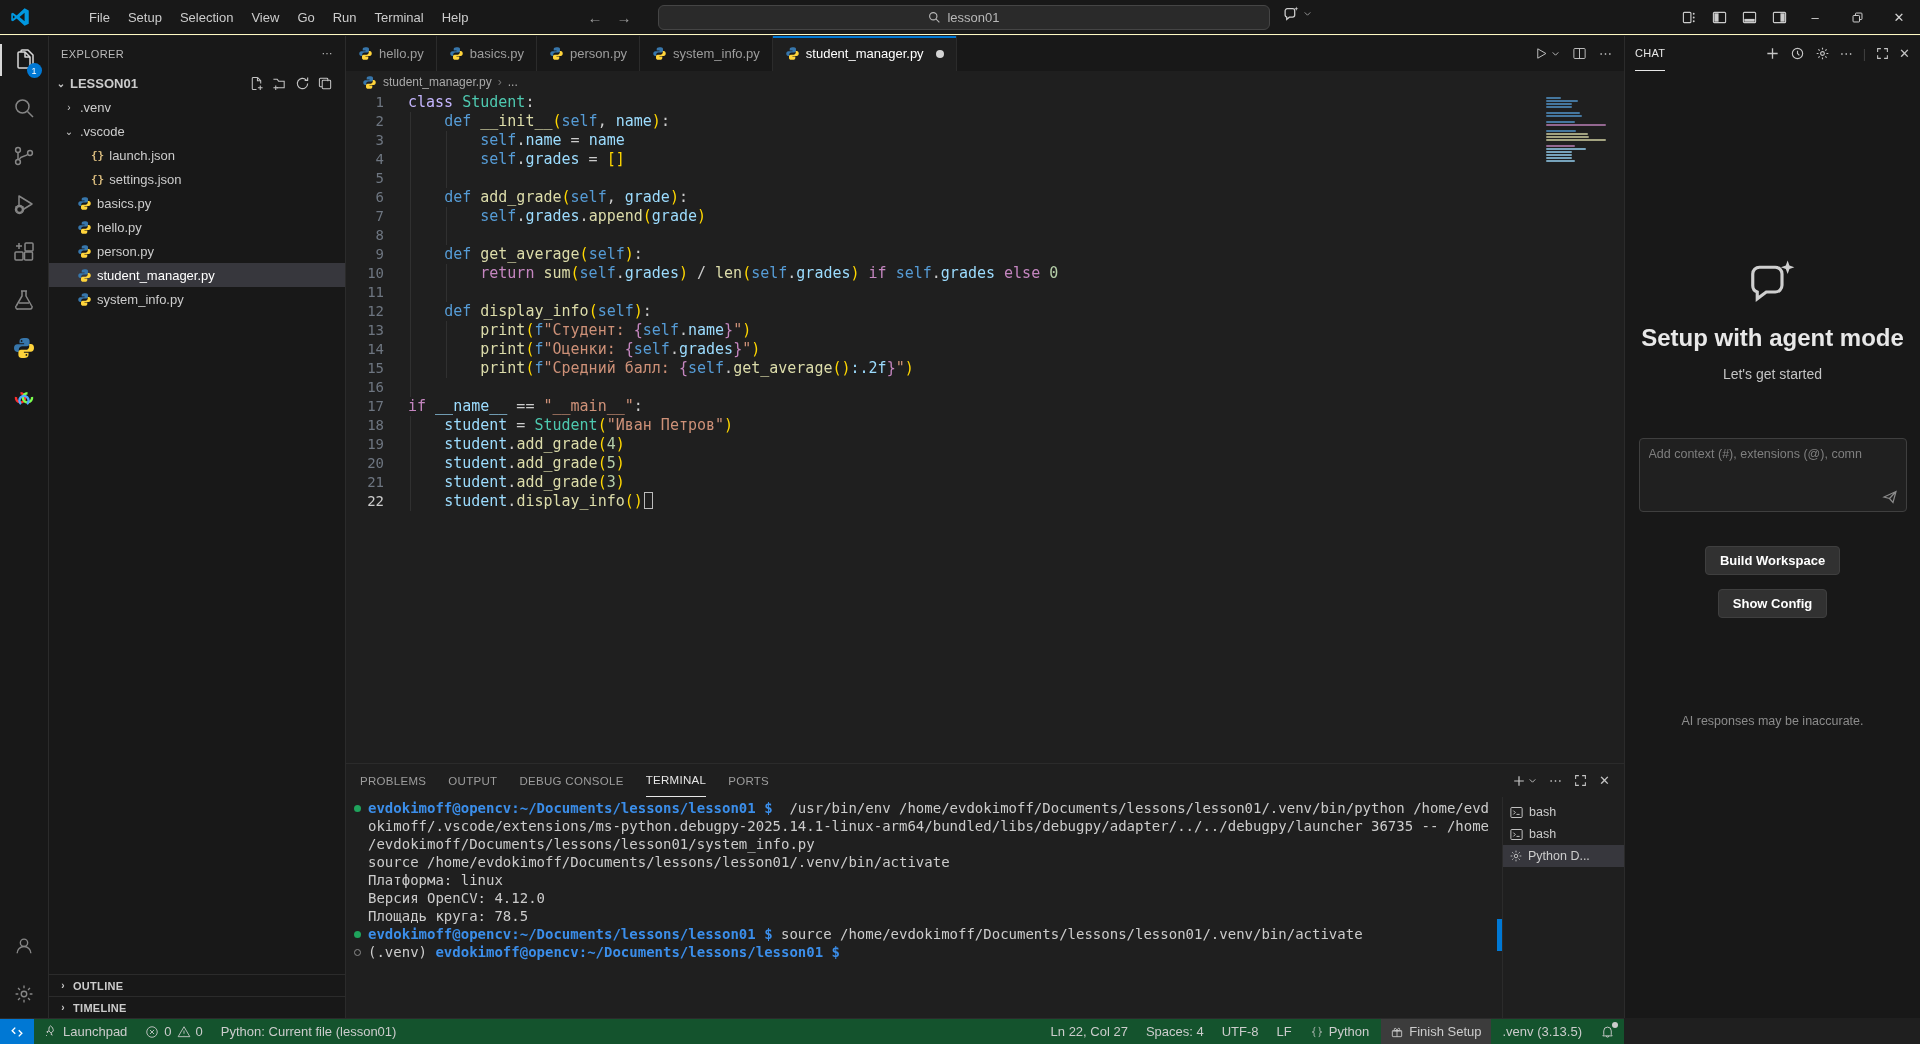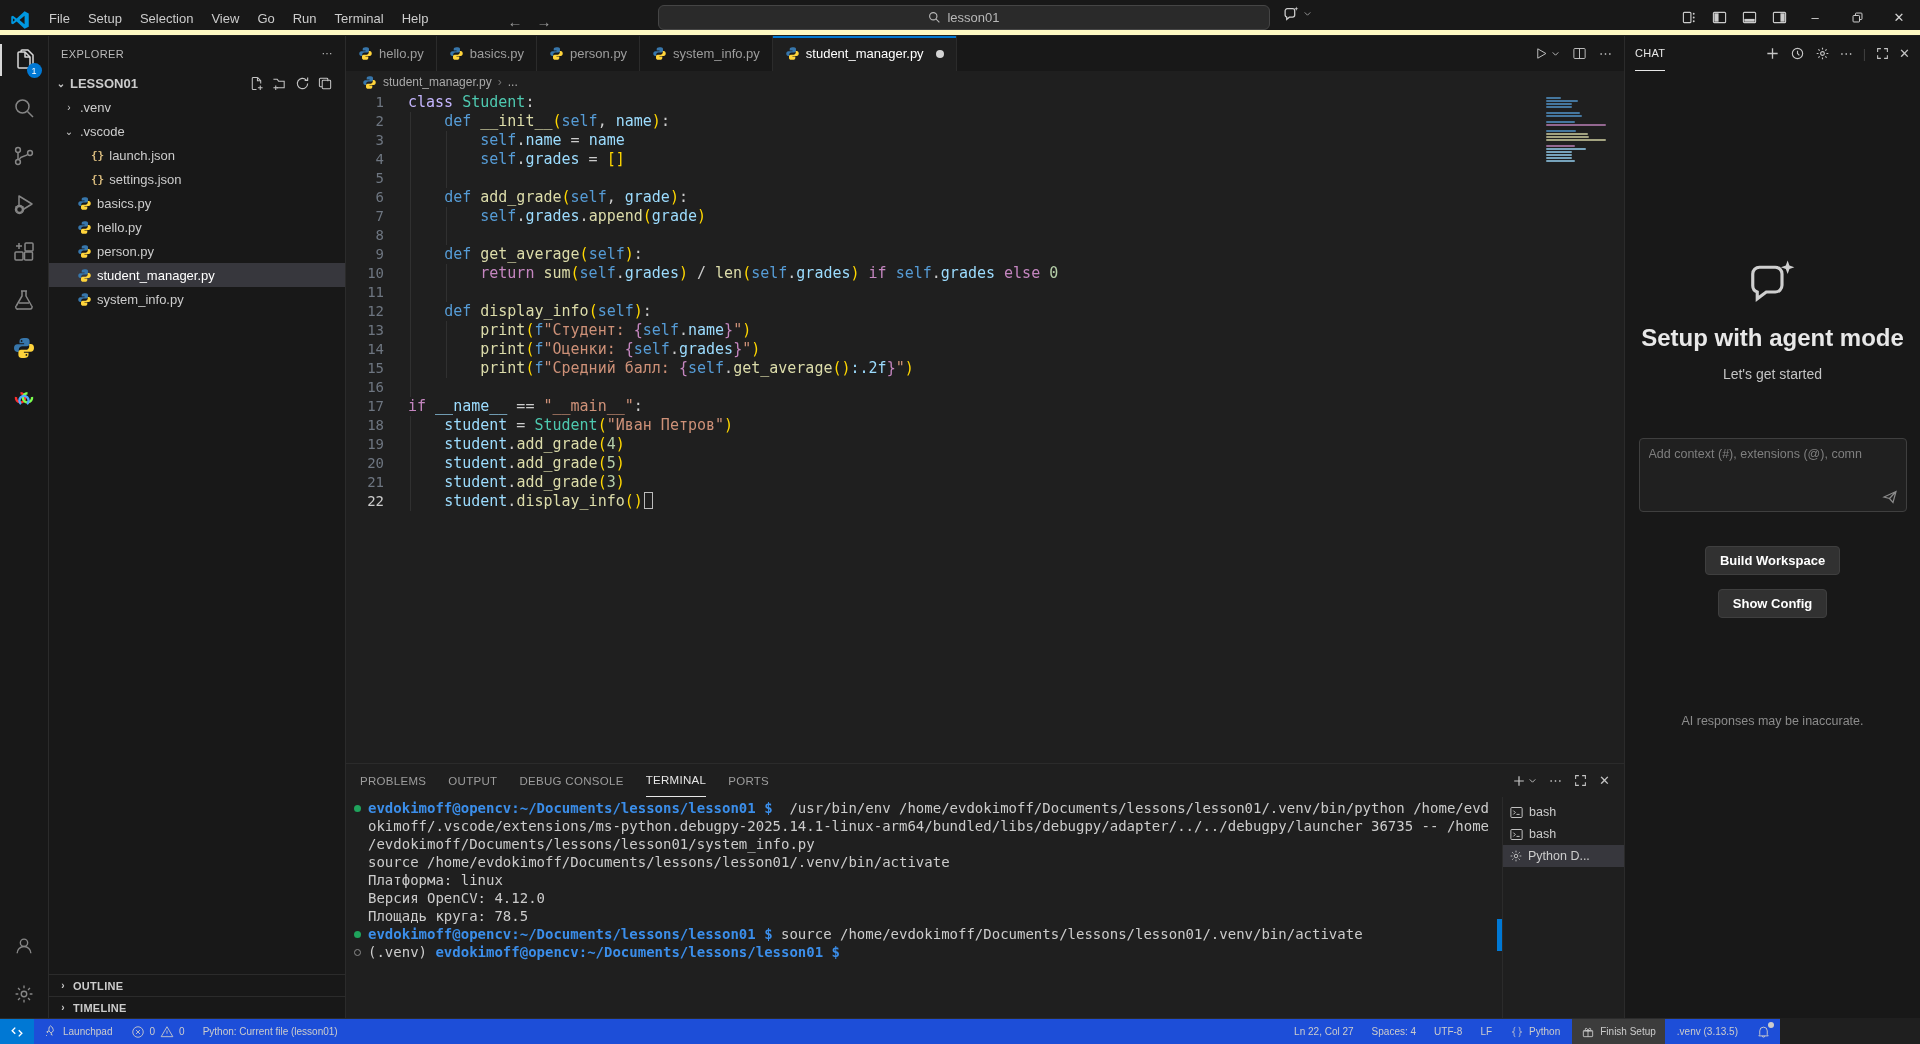--- a/index.html
+++ b/index.html
@@ -1,21 +1,21 @@
 <!DOCTYPE html>
 <html><head>
 <meta charset="utf-8">
 <style>
   * { margin:0; padding:0; box-sizing:border-box; }
   html,body { width:1920px; height:1044px; overflow:hidden; background:#1f1f1f;
     font-family:"Liberation Sans", sans-serif; color:#cccccc; font-size:13px; }
 
   
   #titlebar { position:absolute; top:0; left:0; width:1920px; height:35px;
-    background:#181818; border-bottom:5px solid #fef9c3; display:flex; align-items:flex-end; }
+    background:#181818; border-bottom:1px solid #fef9c3; display:flex; align-items:center;gap:40px; }
   #vscode-logo { width:20px; height:20px; margin:0 10px 0 10px; flex:none; }
   .menu-item { padding:4px 9px; color:#cccccc; font-size:13px; border-radius:5px; cursor:default; }
   #nav-arrows { display:flex; gap:14px; margin-left:70px; color:#9d9d9d; font-size:15px; }
   #command-center { position:absolute; left:658px; top:5px; width:612px; height:25px;
     background:#2a2a2a; border:1px solid #454545; border-radius:6px; display:flex;
     align-items:center; justify-content:center; gap:6px; color:#b8b8b8; font-size:13px; }
   #copilot-btn { position:absolute; left:1283px; top:5px; display:flex; align-items:center; gap:3px; color:#cccccc; }
   #window-icons { position:absolute; right:0; top:0; height:35px; display:flex; align-items:center; }
   .titlebar-icon { width:30px; height:26px; display:flex; align-items:center; justify-content:center; color:#cccccc; }
   .wc { width:42px; height:35px; display:flex; align-items:center; justify-content:center; color:#d4d4d4; }
@@ -106,22 +106,22 @@
   #chat-input { margin-top:56px; width:268px; height:74px; background:#202020; border:1px solid #3f3f3f;
     border-radius:4px; padding:8px 9px; position:relative; cursor:text; }
   #chat-placeholder { color:#7f7f7f; font-size:12.5px; white-space:nowrap; overflow:hidden; }
   #send-icon { position:absolute; right:8px; bottom:6px; color:#8a8a8a; }
   .chat-btn { margin-top:14px; background:#313131; border:1px solid #3f3f3f; border-radius:4px;
     color:#ffffff; font-weight:700; font-size:13px; padding:6px 14px; cursor:pointer; }
   .chat-btn:first-of-type { margin-top:34px; }
   #chat-footnote { position:absolute; bottom:290px; width:100%; text-align:center; font-size:12.5px; color:#8c8c8c; }
 
   
-  #statusbar { position:absolute; bottom:0; left:0; width:1780px; height:26px; background:#1d4ed8;
-    border-top:1px solid #2b2b2b; display:flex; align-items:center; font-size:10px; color:#cccccc; }
+  #statusbar { position:absolute; bottom:0; left:0; width:1624px; height:26px; background:#14532d;
+    border-top:1px solid #2b2b2b; display:flex; align-items:center; font-size:13px; color:#cccccc; }
   #remote-block { width:34px; height:26px; background:#0078d4; color:#ffffff; display:flex;
     align-items:center; justify-content:center; flex:none; }
   .sb-item { display:flex; align-items:center; gap:5px; padding:0 9px; height:26px; cursor:pointer; white-space:nowrap; }
   .sb-item.boxed { background:#3c3c3c; margin:0 3px; }
   #sb-right { margin-left:auto; display:flex; align-items:center; }
   .bell-wrap { position:relative; }
   .bell-dot { position:absolute; top:-2px; right:-3px; width:6px; height:6px; border-radius:50%; background:#cccccc; }
   svg { display:block; }
 </style>
 </head>

